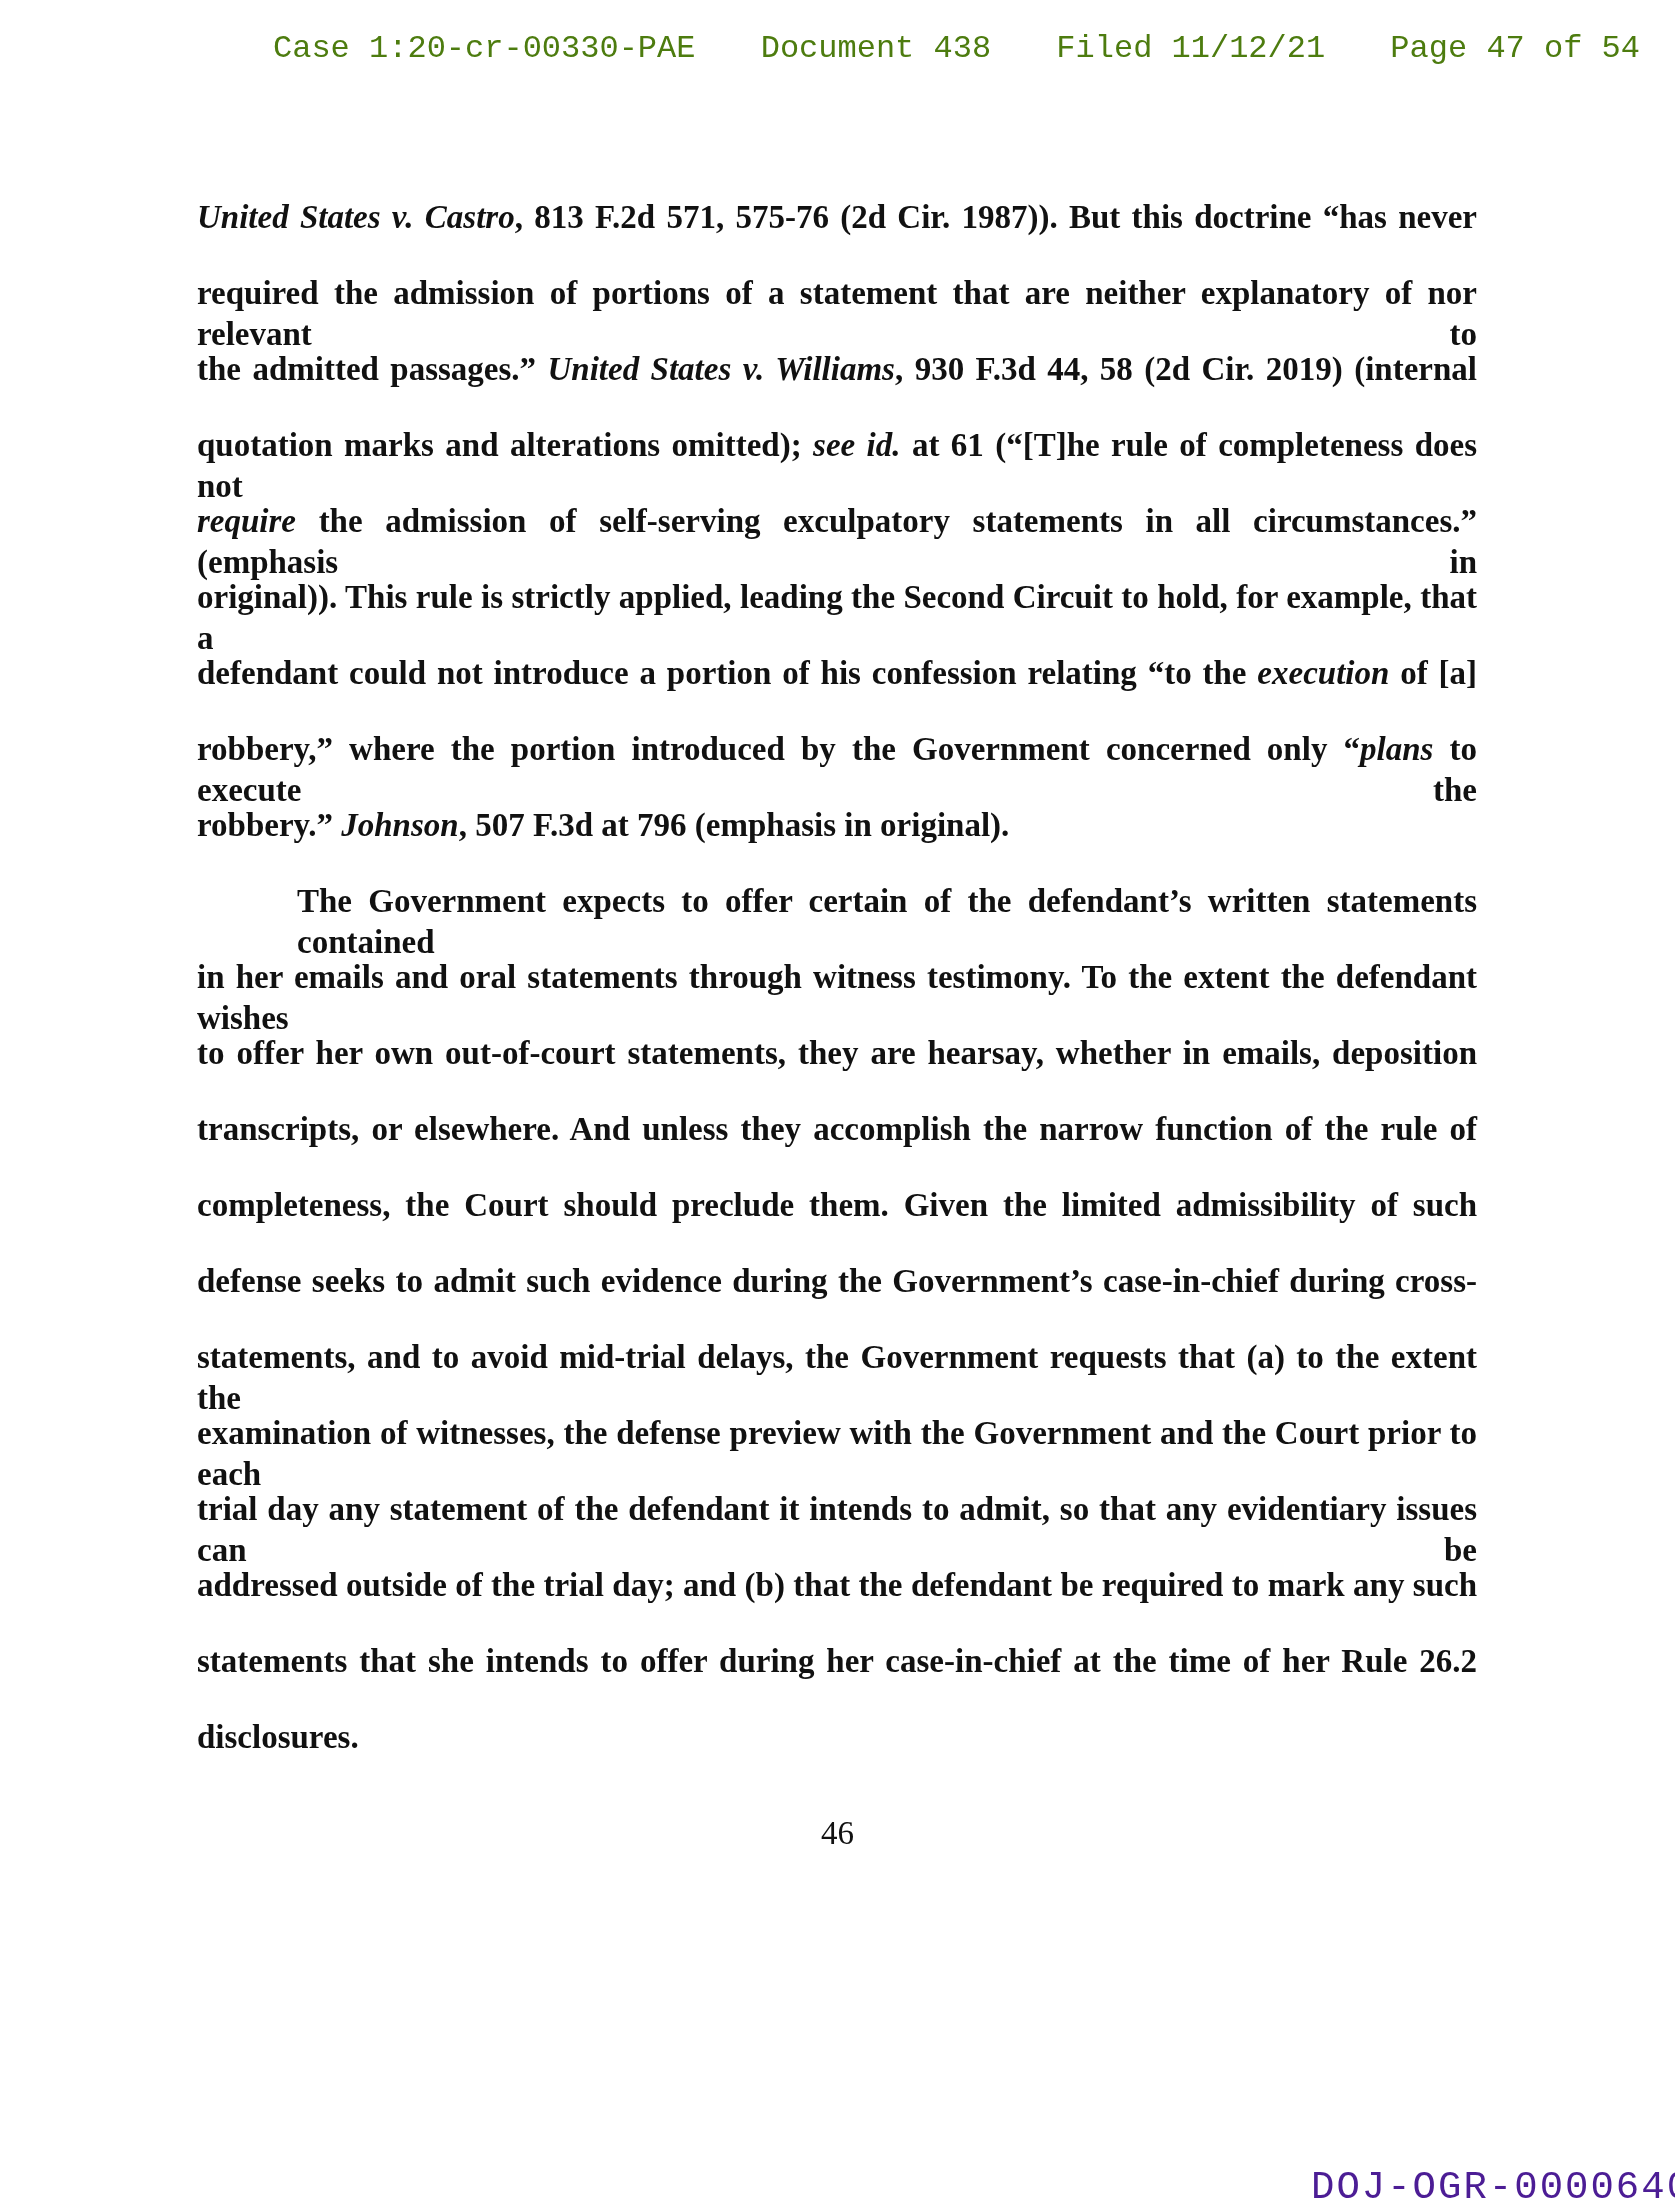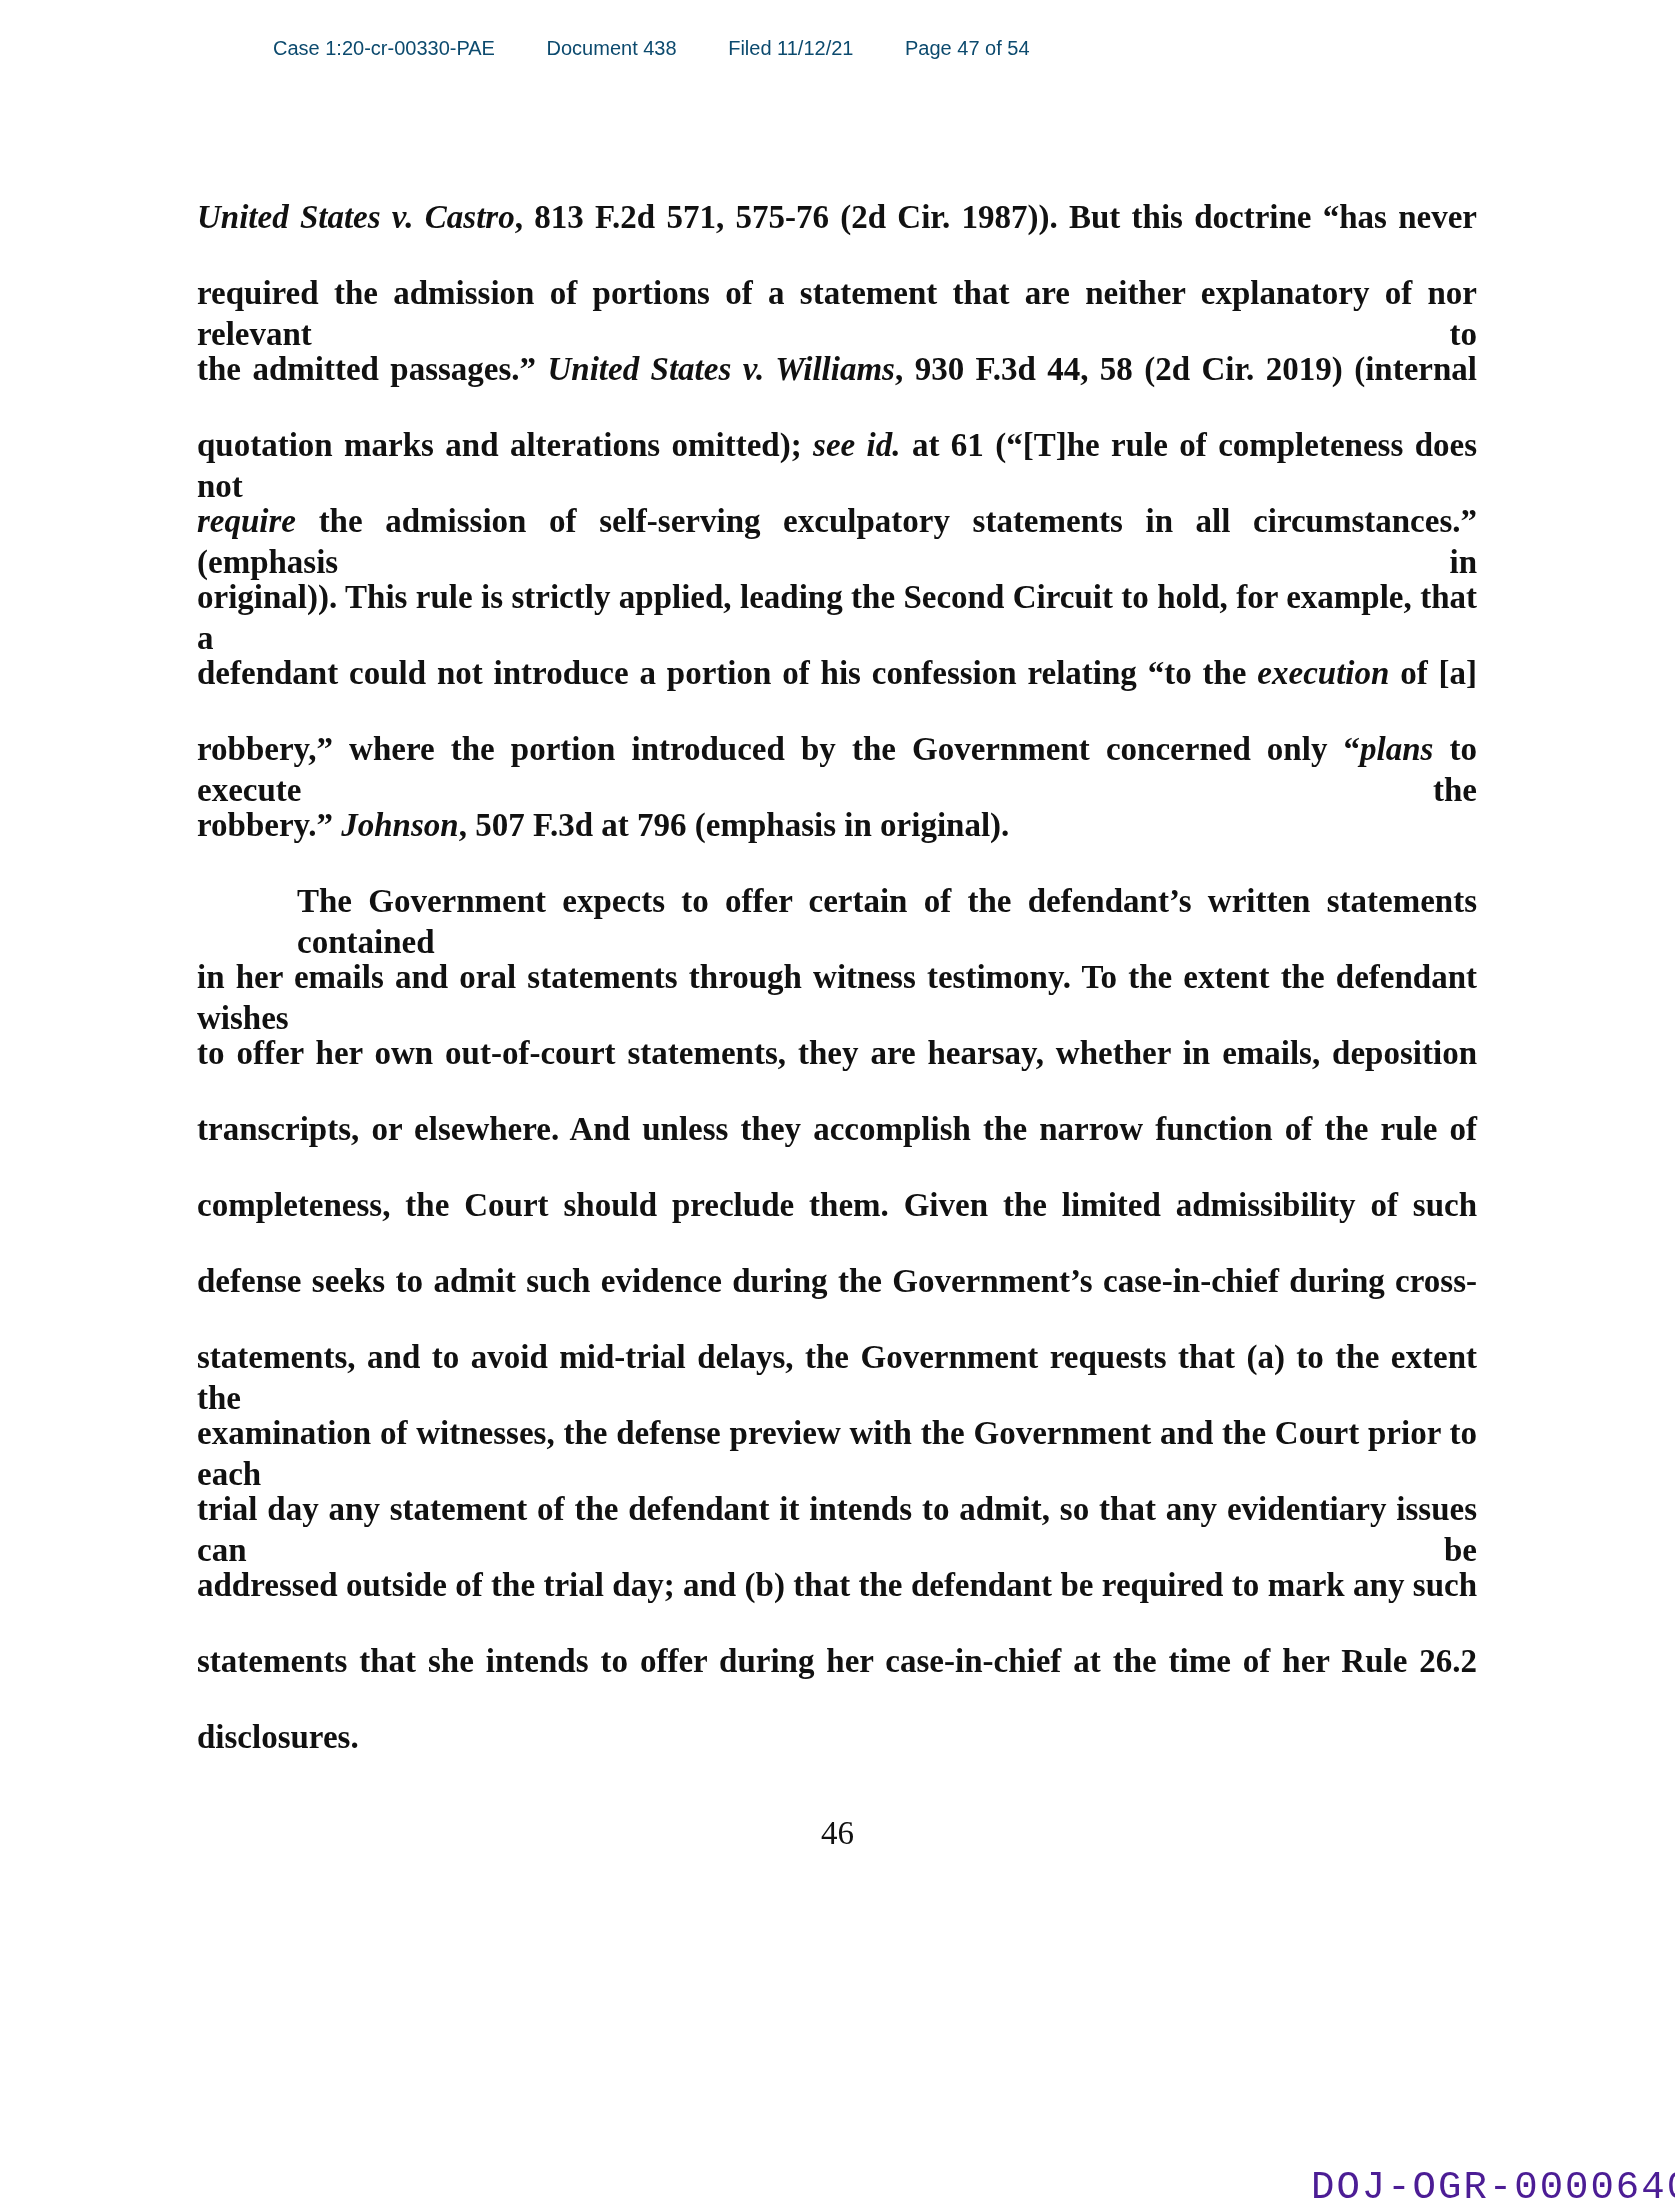--- a/index.html
+++ b/index.html
@@ -18,23 +18,23 @@
     left: 0; top: 0;
     width: 1675px;
     height: 2205px;
     background: #ffffff;
   }
   .ecf-header {
     position: absolute;
     top: 30px;
     left: 273px;
     width: 1130px;
-    font-family: Liberation Sans, sans-serif;
-    font-size: 20px;
-    color: #0c4a6e;
+    font-family: Liberation Mono, monospace;
+    font-size: 32px;
+    color: #4d7c0f;
     white-space: nowrap;
     line-height: 37px;
   }
   .ecf-header span {
     display: inline-block;
   }
   .ecf-header .case { margin-right: 46px; }
   .ecf-header .doc { margin-right: 46px; }
   .ecf-header .filed { margin-right: 46px; }
 

